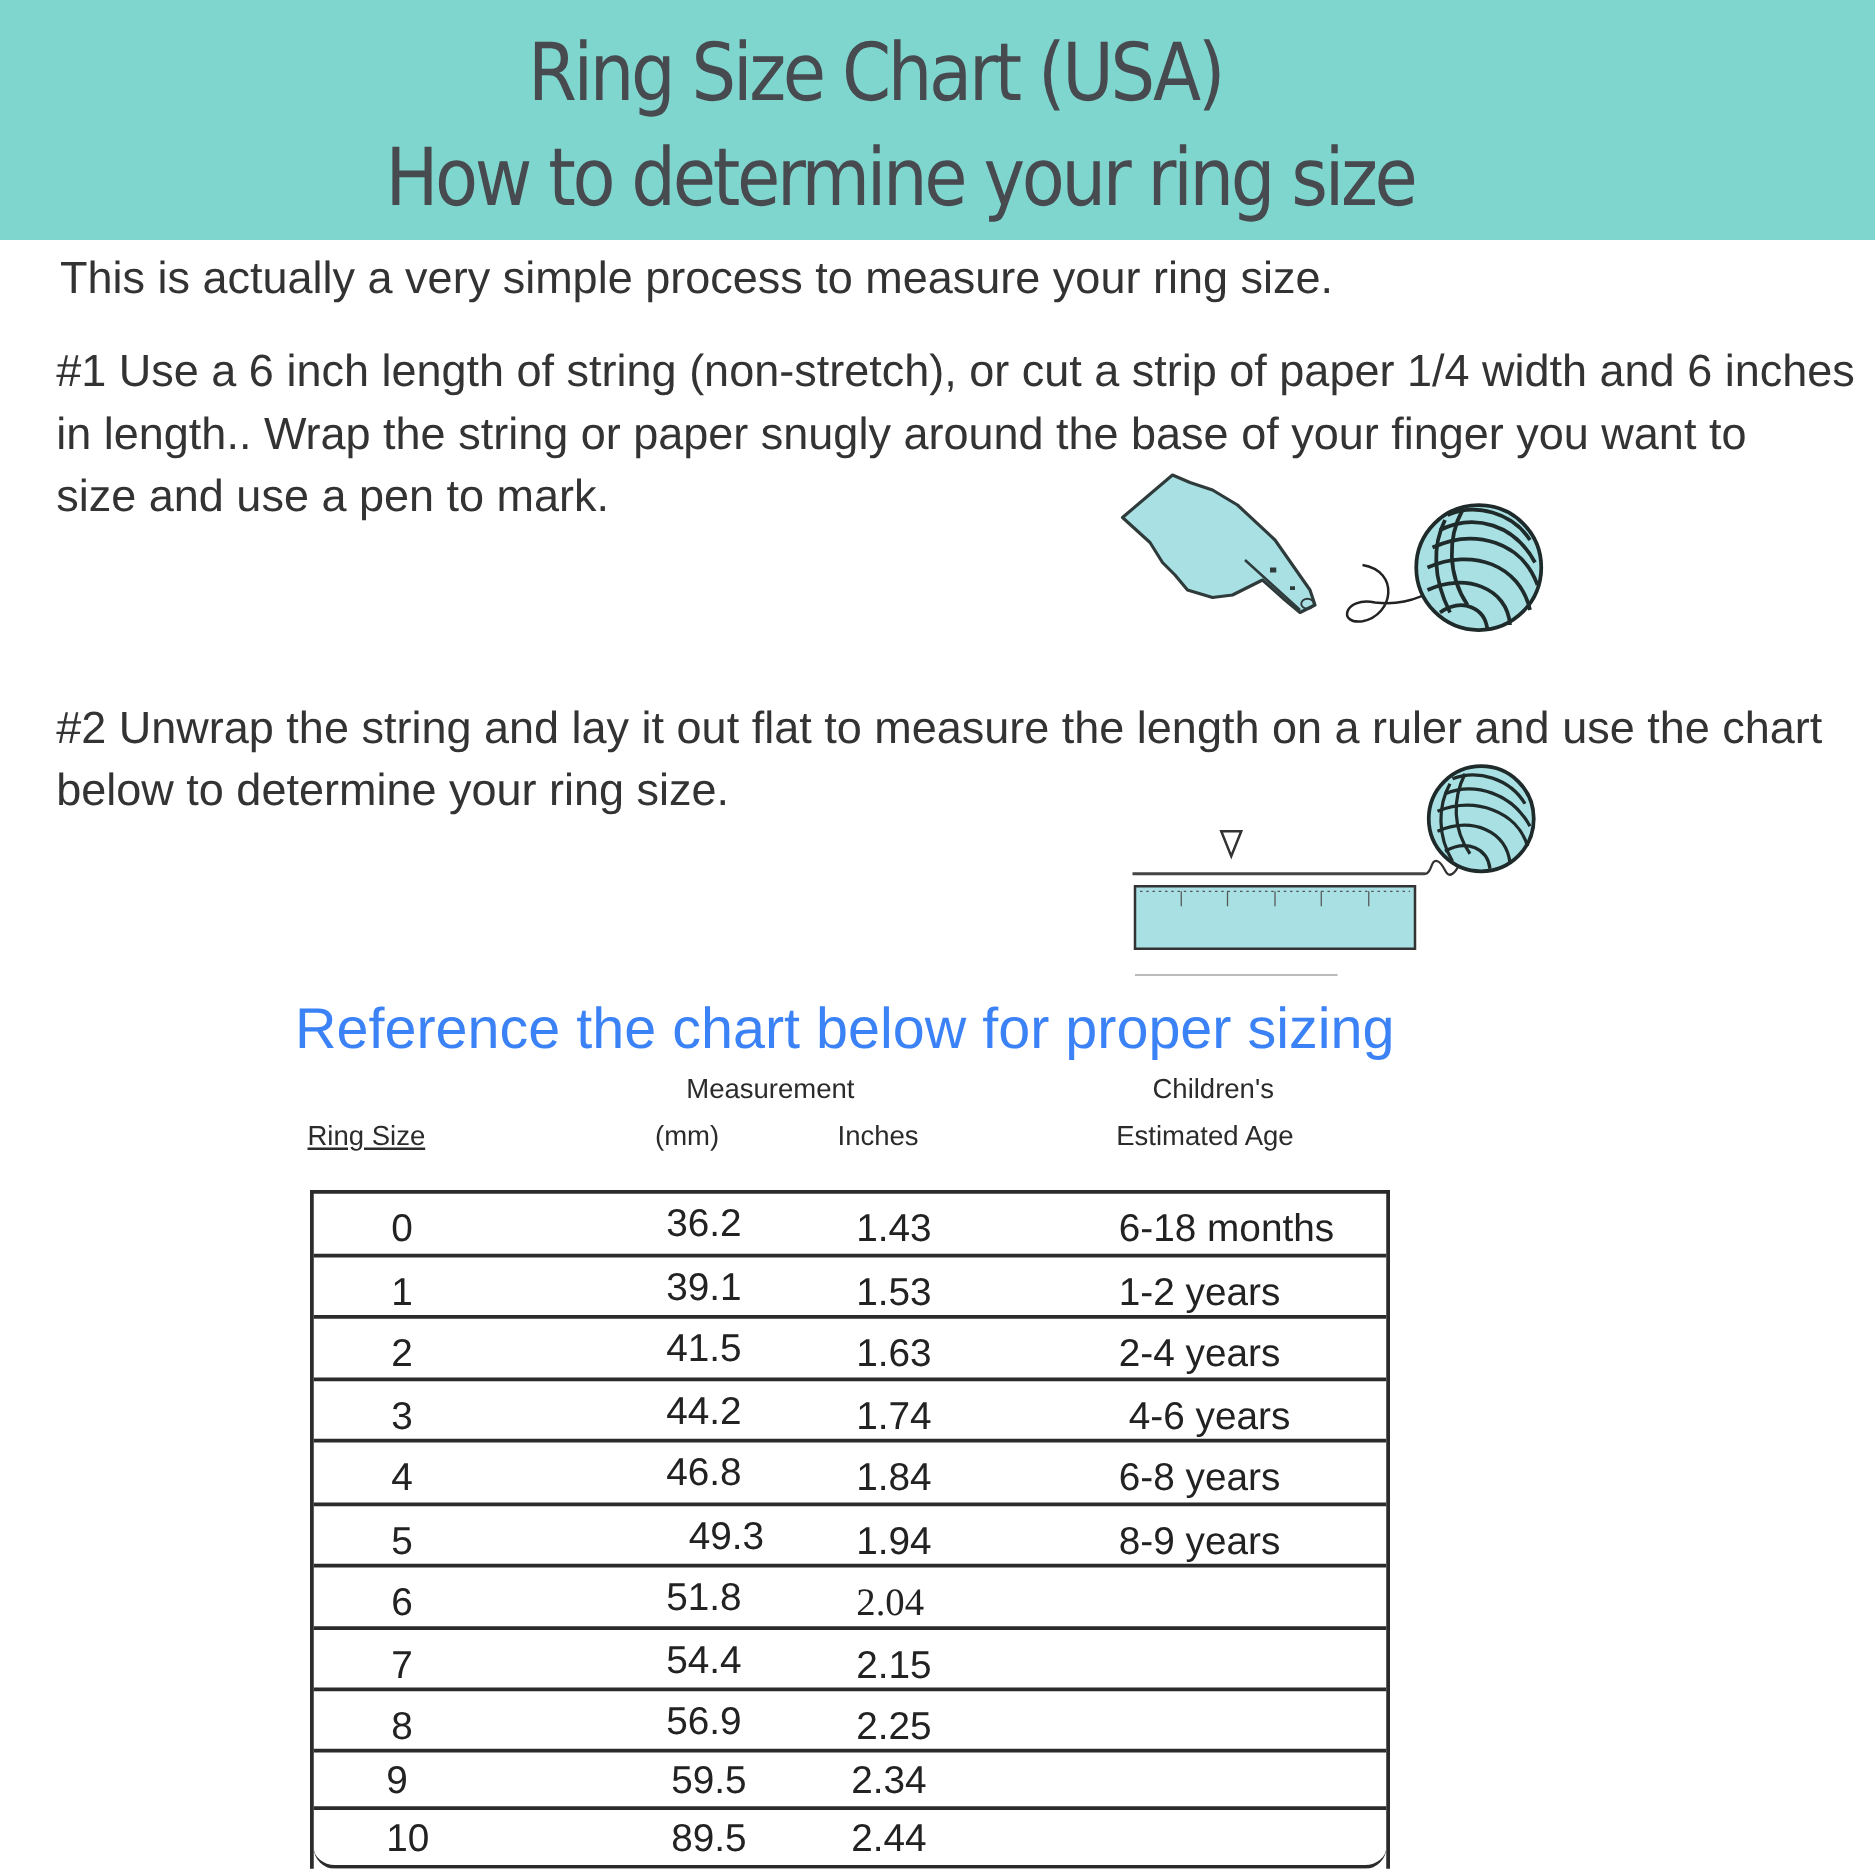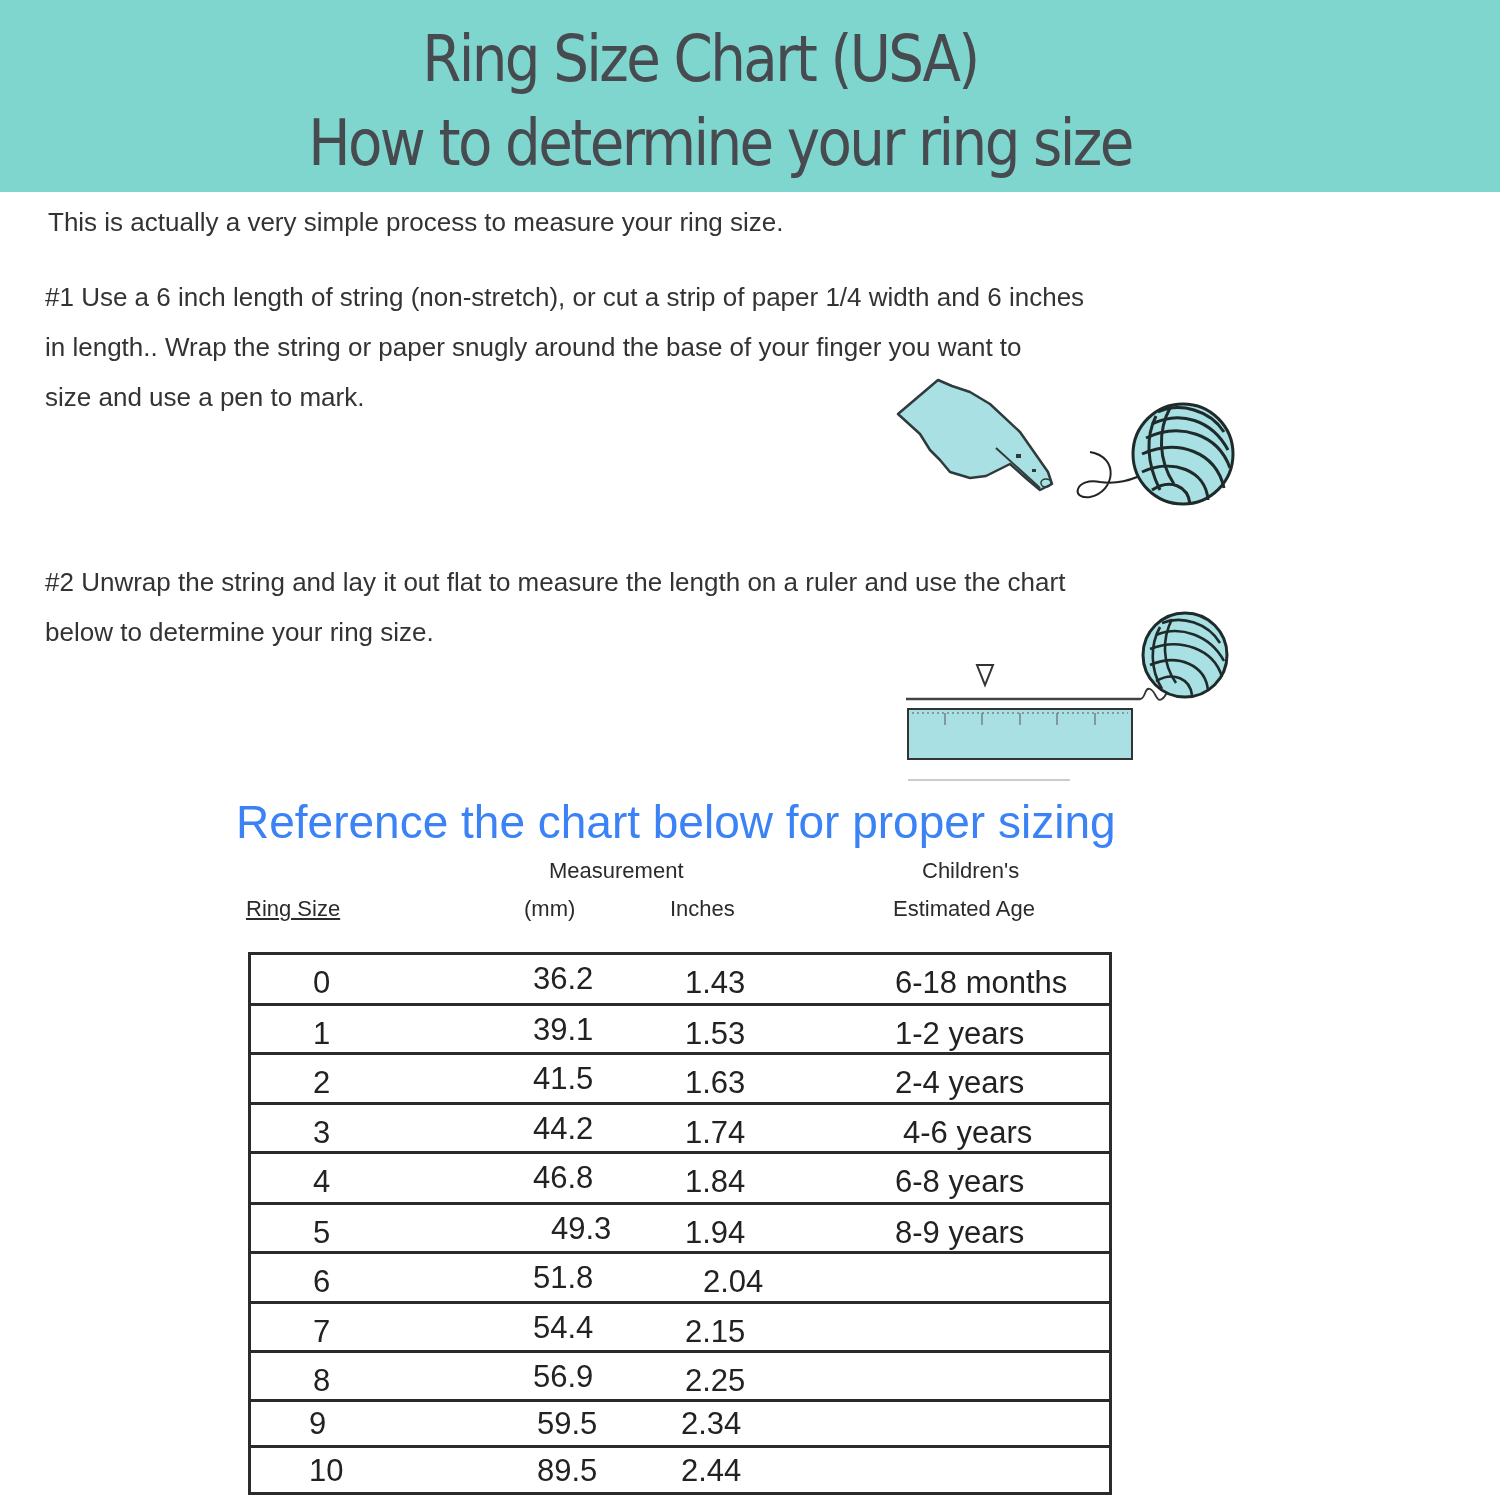--- a/index.html
+++ b/index.html
@@ -8,21 +8,21 @@
 
   .header { position: absolute; left: 0; top: 0; width: 1500px; height: 192px;
             background: #7fd6cf; }
   .header .t1 { position: absolute; left: 0; width: 1400px; top: 22px; text-align: center;
                 font-size: 64px; letter-spacing: -3px; color: #474a4f; font-family: "DejaVu Sans", sans-serif;
                 transform: scaleX(0.88); transform-origin: 700px 0; }
   .header .t2 { position: absolute; left: 0; width: 1440px; top: 106px; text-align: center;
                 font-size: 64px; letter-spacing: -3px; color: #474a4f; font-family: "DejaVu Sans", sans-serif;
                 transform: scaleX(0.88); transform-origin: 720px 0; }
 
-  .para { position: absolute; font-size: 26px; color: #333; line-height: 50px; }
+  .para { position: absolute; font-size: 36px; color: #333; line-height: 50px; }
   .intro { left: 48px; top: 197px; }
   .step1 { left: 45px; top: 272px; width: 1450px; }
   .step2 { left: 45px; top: 557px; width: 1450px; }
 
   .illus1 { position: absolute; left: 890px; top: 372px; width: 360px; height: 145px; }
   .illus2 { position: absolute; left: 900px; top: 605px; width: 340px; height: 185px; }
 
   .ref { position: absolute; left: 236px; top: 795px; font-size: 46px; color: #3b82f6; }
 
   .th { position: absolute; font-size: 22px; color: #2b2b2b; text-align: center; white-space: nowrap; }
@@ -148,40 +148,40 @@
   </div>
   <div class="row" style="top:250px; height:46px;">
     <span class="cell" style="left:62px; top:10px;">5</span>
     <span class="cell" style="left:282px; top:6px;margin-left:18px;">49.3</span>
     <span class="cell" style="left:434px; top:10px;">1.94</span>
     <span class="cell" style="left:644px; top:10px;">8-9 years</span>
   </div>
   <div class="row" style="top:299px; height:47px;">
     <span class="cell" style="left:62px; top:10px;">6</span>
     <span class="cell" style="left:282px; top:6px;">51.8</span>
-    <span class="cell" style="left:452px; top:10px;">2.04</span>
+    <span class="cell" style="left:434px; top:10px;font-family:Liberation Serif, serif;">2.04</span>
     <span class="cell" style="left:644px; top:10px;"></span>
   </div>
   <div class="row" style="top:349px; height:46px;">
     <span class="cell" style="left:62px; top:10px;">7</span>
     <span class="cell" style="left:282px; top:6px;">54.4</span>
     <span class="cell" style="left:434px; top:10px;">2.15</span>
     <span class="cell" style="left:644px; top:10px;"></span>
   </div>
   <div class="row" style="top:398px; height:46px;">
     <span class="cell" style="left:62px; top:10px;">8</span>
     <span class="cell" style="left:282px; top:6px;">56.9</span>
     <span class="cell" style="left:434px; top:10px;">2.25</span>
     <span class="cell" style="left:644px; top:10px;"></span>
   </div>
   <div class="row" style="top:447px; height:43px;">
     <span class="cell" style="left:58px; top:4px;">9</span>
     <span class="cell" style="left:286px; top:4px;">59.5</span>
     <span class="cell" style="left:430px; top:4px;">2.34</span>
     <span class="cell" style="left:644px; top:4px;"></span>
   </div>
-  <div class="row" style="top:493px; height:44px;">
+  <div class="row" style="top:493px; height:44px;border-radius:17px;">
     <span class="cell" style="left:58px; top:5px;">10</span>
     <span class="cell" style="left:286px; top:5px;">89.5</span>
     <span class="cell" style="left:430px; top:5px;">2.44</span>
     <span class="cell" style="left:644px; top:5px;"></span>
   </div>
 </div>
 
 </body></html>

